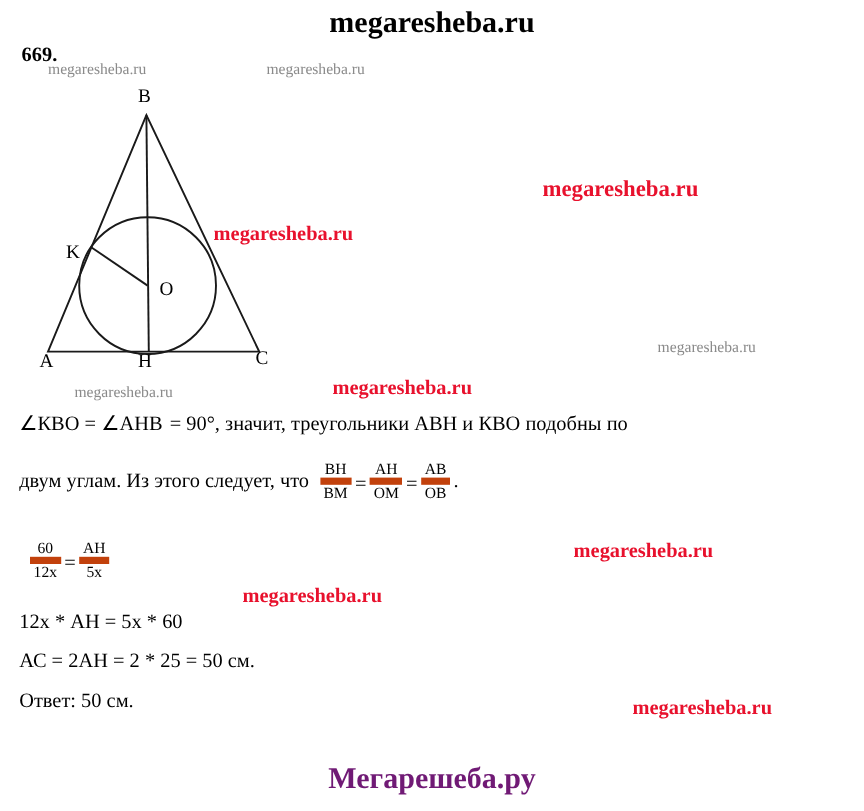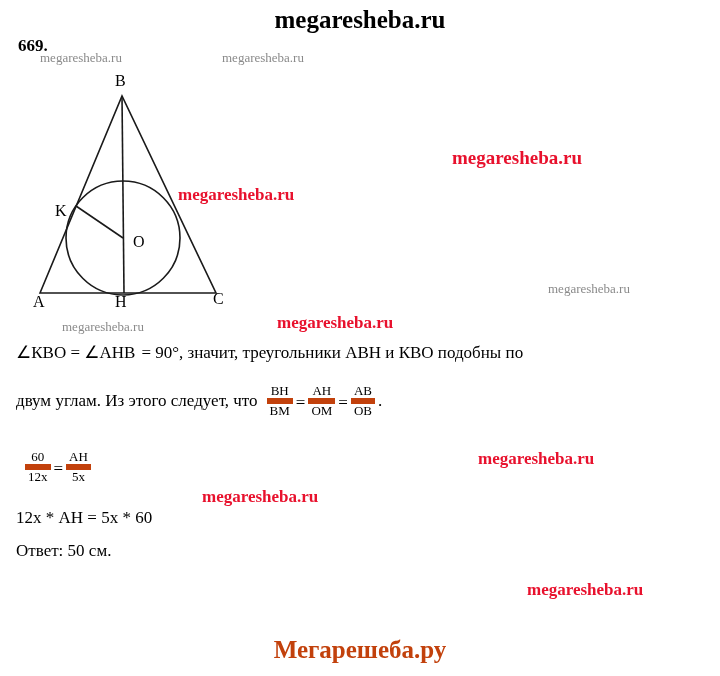--- a/index.html
+++ b/index.html
@@ -12,21 +12,21 @@
     white-space:nowrap;pointer-events:none;
   }
   .wm-top{
     position:absolute;left:0;right:0;top:6px;text-align:center;
     font-family:"Liberation Serif",serif;font-weight:bold;font-size:25px;
     color:#000;letter-spacing:0px;
   }
   .wm-bottom{
     position:absolute;left:0;right:0;bottom:12px;text-align:center;
     font-family:"Liberation Serif",serif;font-weight:bold;font-size:25px;
-    color:#c2410c;
+    color:#701a75;
   }
   .wm-red{color:#e8112d;font-weight:bold;}
   .wm-gray{color:#8a8a8a;}
   .task-num{
     position:absolute;left:18px;top:36px;font-weight:bold;font-size:17px;
   }
   .figure{position:absolute;left:20px;top:78px;width:250px;height:240px;}
   .label{
     position:absolute;font-family:"Liberation Serif",serif;font-size:16px;
   }
@@ -89,16 +89,17 @@
 
   <div class="line">
     <span>двум углам. Из этого следует, что</span><span class="sp"></span><span class="frac"><span class="num">ВН</span><span class="den">ВМ</span></span><span class="eq">=</span><span class="frac"><span class="num">АН</span><span class="den">ОМ</span></span><span class="eq">=</span><span class="frac"><span class="num">АВ</span><span class="den">ОВ</span></span><span>.</span>
   </div>
 
   <div class="line">
     <span class="sp"></span><span class="frac"><span class="num">60</span><span class="den">12х</span></span><span class="eq">=</span><span class="frac"><span class="num">АН</span><span class="den">5х</span></span>
   </div>
 
   <div class="line">12х * АН = 5х * 60</div>
+  <div class="line">АС = 2АН = 2 * 25 = 50 см.</div>
   <div class="line">Ответ: 50 см.</div>
 </div>
 
 <div class="wm-bottom">Мегарешеба.ру</div>
 
 </body></html>

